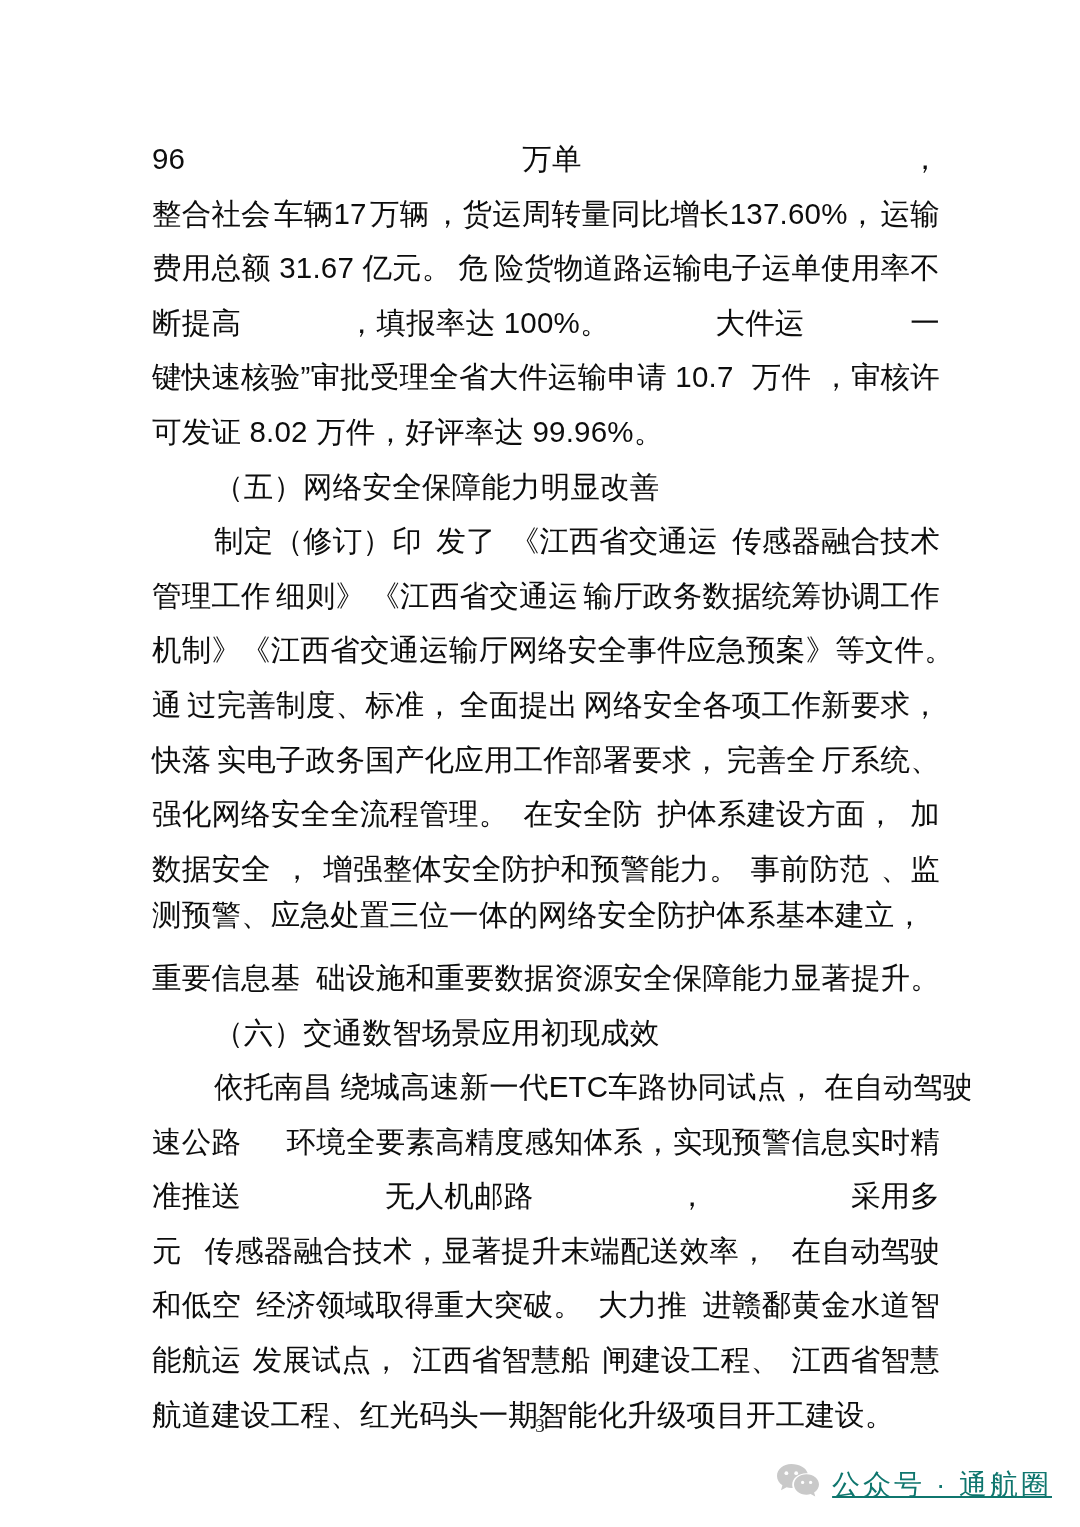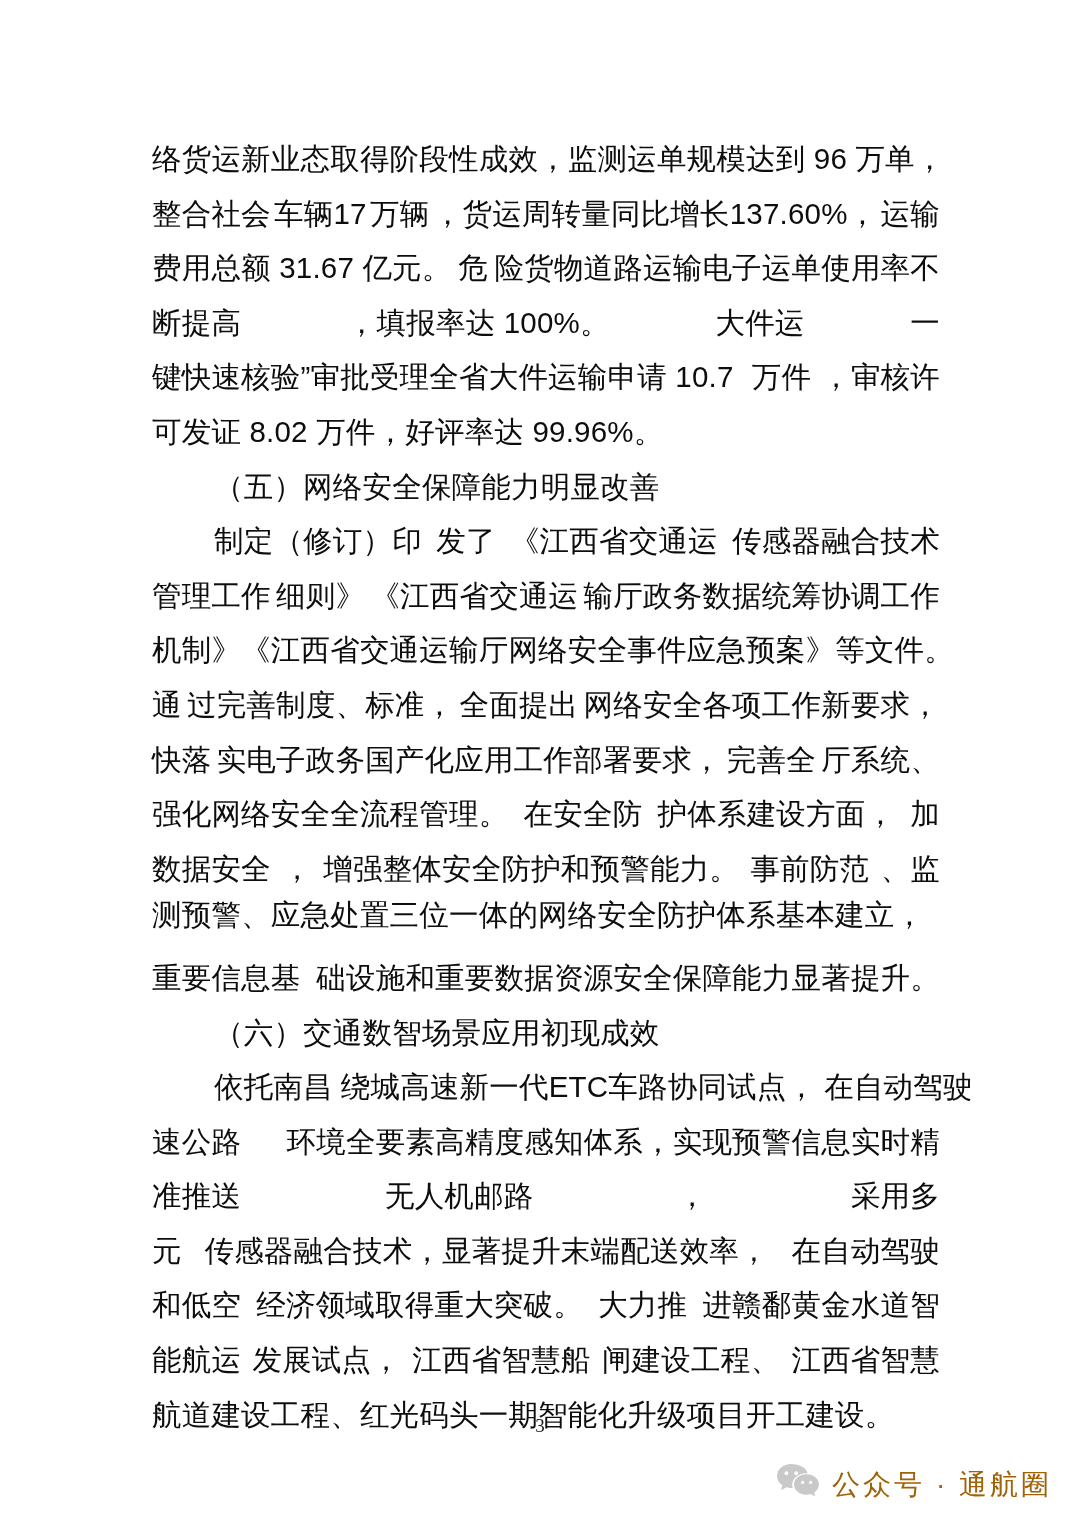--- a/index.html
+++ b/index.html
@@ -76,30 +76,30 @@
     right: 28px;
     bottom: 22px;
     display: flex;
     align-items: center;
     gap: 13px;
     color: #c9c9c9;
     font-size: 28px;
     letter-spacing: 3px;
     user-select: none;
   }
-  .watermark .wm-text { color: #a16207; }
+  .watermark .wm-text { color: #0f766e; text-decoration: underline; }
   .wechat-icon { display: block; }
 </style>
 </head>
 <body>
 
 <div class="page">
 
   <div class="doc-body">
-      <div class="line justify"><span class="seg n">络货运新业态取得阶段性成效，监测运单规模达到 </span><span class="seg n">96 </span><span class="seg b">万单</span><span class="seg n">，</span></div>
+      <div class="line justify"><span class="seg n">96 </span><span class="seg b">万单</span><span class="seg n">，</span></div>
       <div class="line justify"><span class="seg b">整合社会</span><span class="seg n">车辆17</span><span class="seg b">万辆</span><span class="seg n">，货运周转量同比增长137.60%，</span><span class="seg b">运输</span></div>
       <div class="line justify"><span class="seg n">费用总额 31.67 亿元。</span><span class="seg b">危</span><span class="seg n">险货物道路运输电子运单使用率不</span></div>
       <div class="line justify"><span class="seg b">断提高</span><span class="seg n">，填报率达 100%。</span><span class="seg b">大件运</span><span class="seg b">一</span></div>
       <div class="line justify"><span class="seg n">键快速核验”审批受理全省大件运输申请 10.7 </span><span class="seg b">万件</span><span class="seg n">，审核许</span></div>
       <div class="line flush"><span class="seg b">可</span><span class="seg n">发证 8.02 </span><span class="seg b">万件</span><span class="seg n">，</span><span class="seg b">好评率达</span><span class="seg n"> 99.96%。</span></div>
       <div class="line heading"><span class="seg b">（五）网络安全保障能力明显改善</span></div>
       <div class="line justify indent"><span class="seg b">制定（修订）印</span><span class="seg n">发了</span><span class="seg b">《江西省交通运</span><span class="seg n">传感器融合技术</span></div>
       <div class="line justify"><span class="seg b">管理工作</span><span class="seg n">细则》</span><span class="seg b">《江西省交通运</span><span class="seg n">输厅政务数据统筹协调工作</span></div>
       <div class="line justify"><span class="seg b">机制》</span><span class="seg b">《江西省交通运</span><span class="seg n">输厅网络安全事件应急预案》</span><span class="seg b">等文件</span><span class="seg n">。</span></div>
       <div class="line justify"><span class="seg b">通</span><span class="seg n">过完善制度、标准，</span><span class="seg b">全面提出</span><span class="seg n">网络安全各项工作新要求，</span></div>

